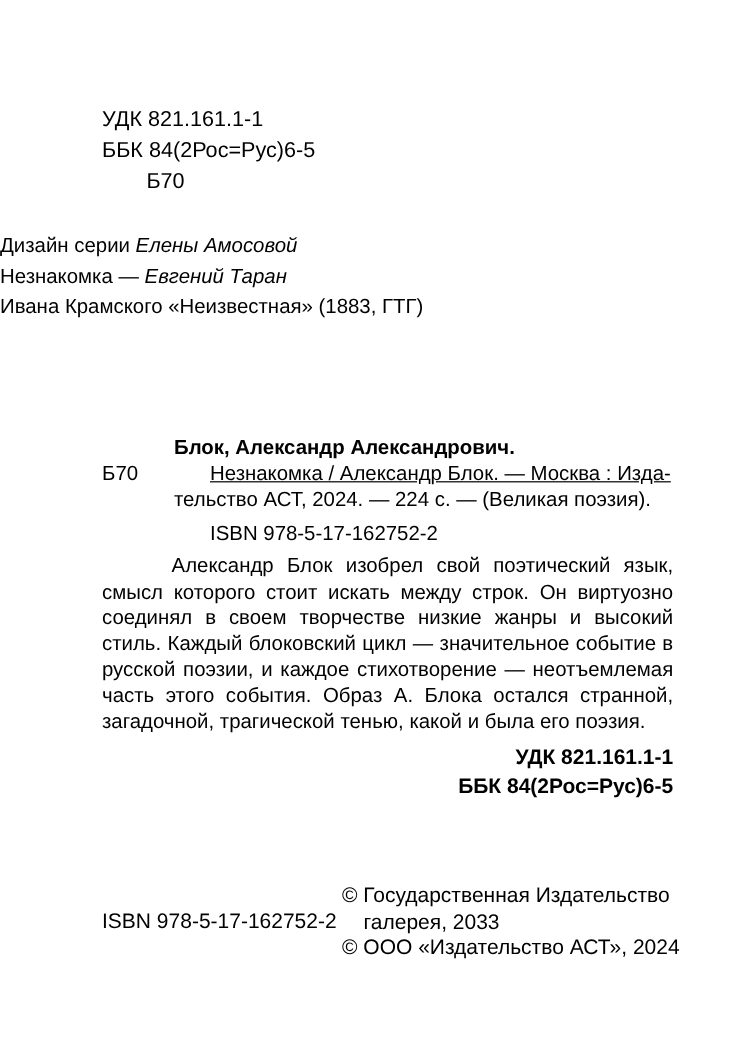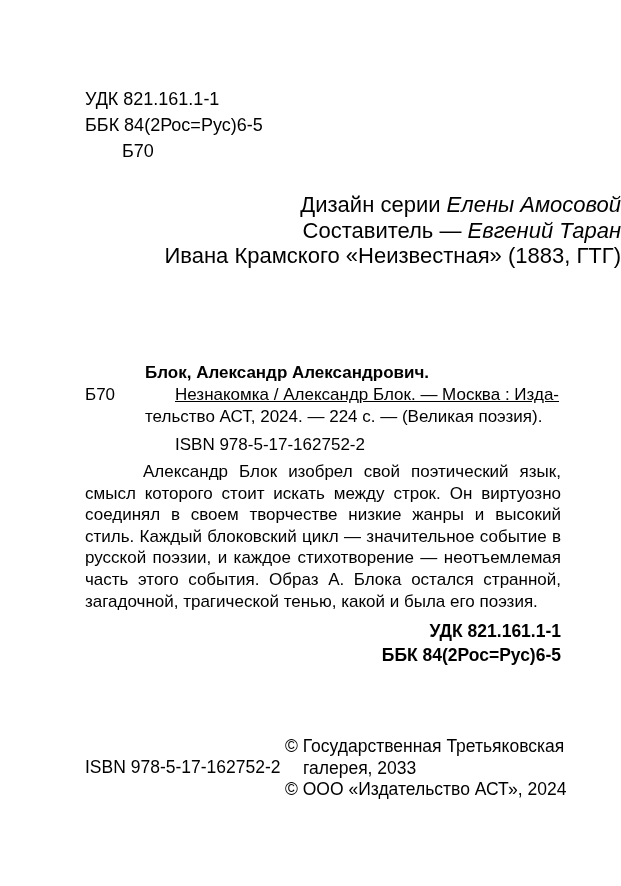--- a/index.html
+++ b/index.html
@@ -26,22 +26,22 @@
     white-space: nowrap;
   }
   .top-codes .indent {
     padding-left: 37px;
   }
   .credits {
     position: absolute;
     left: 0;
     top: 192px;
     width: 621px;
-    text-align: right;
-    font-size: 22px;
+    text-align: left;
+    font-size: 17px;
     line-height: 25.5px;
   }
   .credits .italic {
     font-style: italic;
   }
   .catalog {
     position: absolute;
     left: 85px;
     top: 362px;
     width: 476px;
@@ -101,21 +101,21 @@
 <div class="page">
 
   <div class="top-codes">
     <div>УДК 821.161.1-1</div>
     <div>ББК 84(2Рос=Рус)6-5</div>
     <div class="indent">Б70</div>
   </div>
 
   <div class="credits">
     <div><span>Дизайн серии </span><span class="italic">Елены Амосовой</span></div>
-    <div><span>Составитель — </span><span class="italic">Евгений Таран</span></div>
+    <div><span>Незнакомка — </span><span class="italic">Евгений Таран</span></div>
     <div>Ивана Крамского «Неизвестная» (1883, ГТГ)</div>
   </div>
 
   <div class="catalog">
     <div class="author-heading">Блок, Александр Александрович.</div>
     <div class="bib-entry">
       <span class="hang-code">Б70</span>
       <div class="bib-l1">Незнакомка / Александр Блок. — Москва : Изда-</div>
       <div class="bib-l2">тельство АСТ, 2024. — 224 с. — (Великая поэзия).</div>
     </div>
@@ -123,18 +123,18 @@
     <div class="annotation">Александр Блок изобрел свой поэтический язык, смысл которого стоит искать между строк. Он виртуозно соединял в своем творчестве низкие жанры и высокий стиль. Каждый блоковский цикл — значительное событие в русской поэзии, и каждое стихотворение — неотъемлемая часть этого события. Образ А. Блока остался странной, загадочной, трагической тенью, какой и была его поэзия.</div>
     <div class="codes-right">
       <div>УДК 821.161.1-1</div>
       <div>ББК 84(2Рос=Рус)6-5</div>
     </div>
   </div>
 
   <div class="footer-isbn">ISBN 978-5-17-162752-2</div>
 
   <div class="footer-copyrights">
-    <div>© Государственная Третьяковская</div>
+    <div>© Государственная Издательство</div>
     <div class="copy-cont">галерея, 2033</div>
     <div>© ООО «Издательство АСТ», 2024</div>
   </div>
 
 </div>
 
 </body></html>

